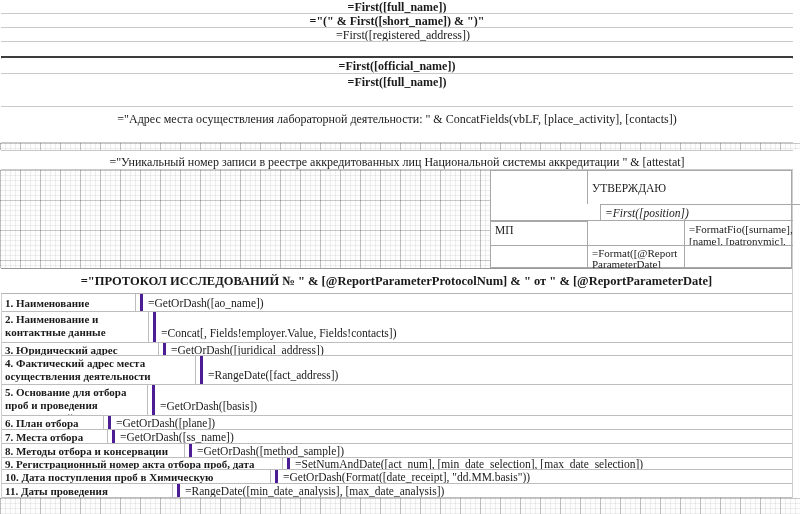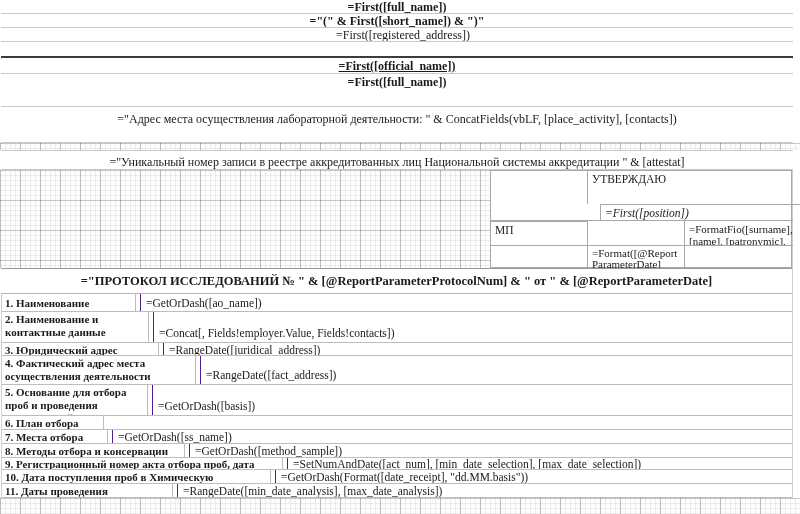--- a/index.html
+++ b/index.html
@@ -19,50 +19,50 @@
   
   .trow{position:absolute;left:1px;right:7px;box-sizing:border-box;
         border-bottom:1px solid #c9c9c9;text-align:center;font-size:12px;
         white-space:nowrap;overflow:hidden;background:#fff;}
   .trow.bold{font-weight:bold;}
   .thick{border-bottom:2px solid #3c3c3c;}
   
   .apvl{background:#fff;border:1px solid #a8a8a8;font-size:11.5px;}
   .acell{position:absolute;box-sizing:border-box;overflow:hidden;padding:2px 4px;}
   .bl{border-left:1px solid #a8a8a8;} .bt{border-top:1px solid #a8a8a8;}
-  .bottomalign{display:flex;align-items:flex-start;}
+  .bottomalign{display:flex;align-items:center;}
   
   .titleband{background:#fff;border-top:1px solid #9a9a9a;border-bottom:1px solid #b5b5b5;
     display:flex;align-items:center;justify-content:center;font-weight:bold;font-size:12.5px;}
   
   .mrows{position:absolute;left:1px;right:7px;top:294px;background:#fff;
          border-left:1px solid #cfcfcf;border-right:1px solid #cfcfcf;}
   .mrow{display:flex;border-bottom:1px solid #bdbdbd;box-sizing:border-box;}
   .lbl{flex:none;box-sizing:border-box;border-right:1px solid #bdbdbd;
        font-weight:bold;font-size:11px;line-height:13px;padding:1px 2px 0 3px;overflow:hidden;}
-  .fml{flex:1;box-sizing:border-box;border-left:1px solid #4c1d95;margin-left:4px;
+  .fml{flex:1;box-sizing:border-box;border-left:3px solid #4c1d95;margin-left:4px;
        font-size:11.5px;line-height:13px;padding:1px 0 0 5px;white-space:nowrap;overflow:hidden;}
   .fml.bot{display:flex;align-items:flex-end;padding-bottom:2px;}
   .vedge{position:absolute;width:1px;background:#cfcfcf;}
   .wrapcell{white-space:normal;word-break:break-all;line-height:11px;font-size:11px;}
   .fio{white-space:normal;line-height:11.5px;font-size:11px;padding-top:3px;}
 </style>
 </head>
 <body>
 
 <div class="page">
 
   <div class="vedge" style="left:1px;top:0;height:498px;"></div>
   <div class="vedge" style="left:792px;top:0;height:498px;"></div>
 
   <div class="trow bold" style="top:0;height:14px;"><span>=First([full_name])</span></div>
   <div class="trow bold" style="top:14px;height:14px;"><span>="(" &amp; First([short_name]) &amp; ")"</span></div>
   <div class="trow" style="top:28px;height:14px;padding-left:12px;"><span>=First([registered_address])</span></div>
   <div class="trow thick" style="top:42px;height:16px;"></div>
-  <div class="trow bold" style="top:59px;height:15px;text-decoration:underline;"><span>=First([official_name])</span></div>
+  <div class="trow bold" style="top:59px;height:15px;"><span>=First([official_name])</span></div>
   <div class="trow bold" style="top:74px;height:33px;padding-top:1px;"><span>=First([full_name])</span></div>
   <div class="trow" style="top:107px;height:36px;padding-top:5px;"><span>="Адрес места осуществления лабораторной деятельности: " &amp; ConcatFields(vbLF, [place_activity], [contacts])</span></div>
 
   <div class="abs grid-bg" style="left:0;top:143px;width:800px;height:7px;"></div>
 
   <div class="trow" style="top:150px;height:20px;border-top:1px solid #c9c9c9;padding-top:4px;"><span>="Уникальный номер записи в реестре аккредитованных лиц Национальной системы аккредитации " &amp; [attestat]</span></div>
 
   <div class="abs grid-bg" style="left:0;top:170px;width:490px;height:98px;"></div>
 
   <div class="abs apvl" style="left:490px;top:170px;width:302px;height:98px;">
@@ -87,32 +87,33 @@
     <div class="mrow" style="height:18px;">
       <div class="lbl" style="width:134px;padding-top:3px;">1. Наименование объектов:</div>
       <div class="fml" style="padding-top:3px;">=GetOrDash([ao_name])</div>
     </div>
     <div class="mrow" style="height:31px;">
       <div class="lbl" style="width:147px;">2. Наименование и контактные данные заказчика:</div>
       <div class="fml bot">=Concat[, Fields!employer.Value, Fields!contacts])</div>
     </div>
     <div class="mrow" style="height:13px;">
       <div class="lbl" style="width:157px;">3. Юридический адрес заказчика:</div>
-      <div class="fml">=RangeDate([juridical_address])</div>
+      <div class="fml">=GetOrDash([juridical_address])</div>
     </div>
     <div class="mrow" style="height:29px;">
       <div class="lbl" style="width:194px;">4. Фактический адрес места осуществления деятельности заказчика:</div>
       <div class="fml bot">=RangeDate([fact_address])</div>
     </div>
     <div class="mrow" style="height:31px;">
       <div class="lbl" style="width:146px;">5. Основание для отбора проб и проведения исследований:</div>
       <div class="fml bot">=GetOrDash([basis])</div>
     </div>
     <div class="mrow" style="height:14px;">
       <div class="lbl" style="width:102px;">6. План отбора проб:</div>
+      <div class="fml">=GetOrDash([plane])</div>
     </div>
     <div class="mrow" style="height:14px;">
       <div class="lbl" style="width:106px;">7. Места отбора проб:</div>
       <div class="fml">=GetOrDash([ss_name])</div>
     </div>
     <div class="mrow" style="height:14px;">
       <div class="lbl" style="width:183px;">8. Методы отбора и консервации проб:</div>
       <div class="fml">=GetOrDash([method_sample])</div>
     </div>
     <div class="mrow" style="height:12px;">

